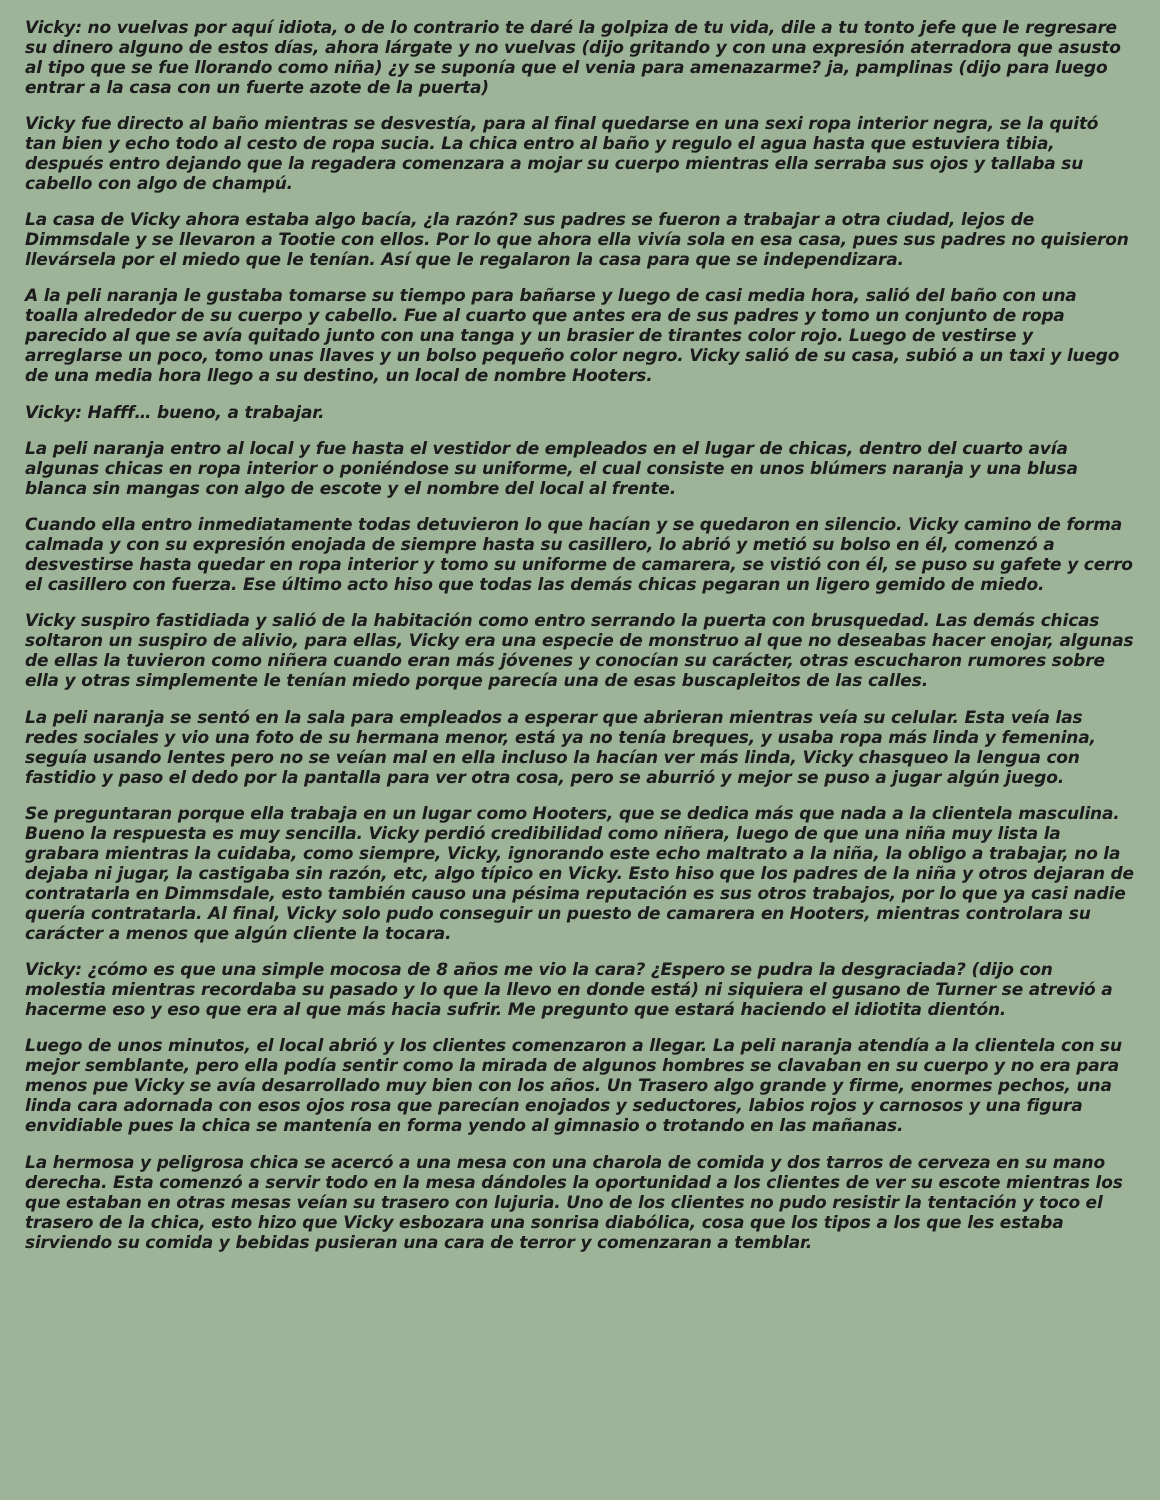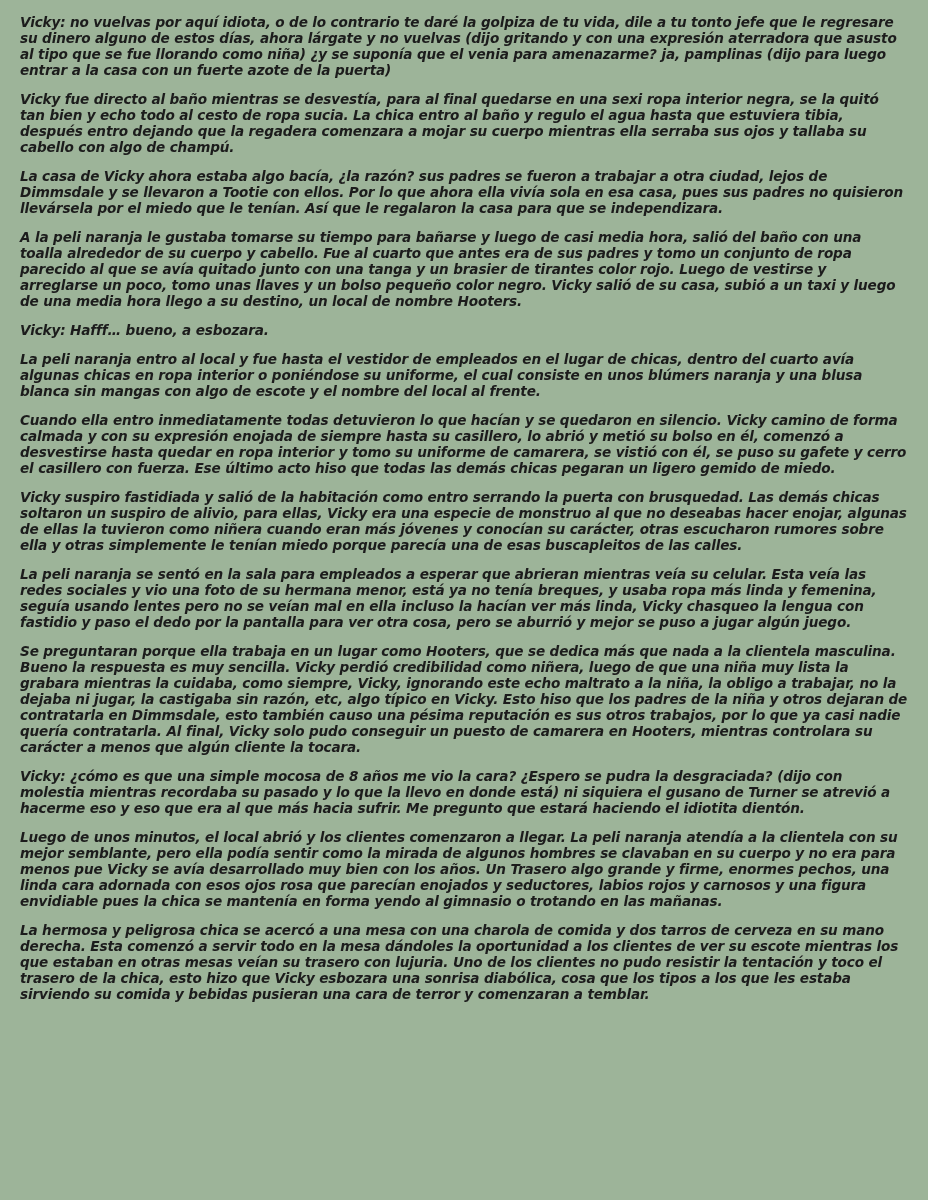--- a/index.html
+++ b/index.html
@@ -33,21 +33,21 @@
   }
 </style>
 </head>
 <body>
 
 <div class="page">
   <p>Vicky: no vuelvas por aquí idiota, o de lo contrario te daré la golpiza de tu vida, dile a tu tonto jefe que le regresare su dinero alguno de estos días, ahora lárgate y no vuelvas (dijo gritando y con una expresión aterradora que asusto al tipo que se fue llorando como niña) ¿y se suponía que el venia para amenazarme? ja, pamplinas (dijo para luego entrar a la casa con un fuerte azote de la puerta)</p>
   <p>Vicky fue directo al baño mientras se desvestía, para al final quedarse en una sexi ropa interior negra, se la quitó tan bien y echo todo al cesto de ropa sucia. La chica entro al baño y regulo el agua hasta que estuviera tibia, después entro dejando que la regadera comenzara a mojar su cuerpo mientras ella serraba sus ojos  y tallaba su cabello con algo de champú.</p>
   <p>La casa de Vicky ahora estaba algo bacía, ¿la razón? sus padres se fueron a trabajar a otra ciudad, lejos de Dimmsdale y se llevaron a Tootie con ellos. Por lo que ahora ella vivía sola en esa casa, pues sus padres no quisieron llevársela por el miedo que le tenían. Así que le regalaron la casa para que se independizara.</p>
   <p>A la peli naranja le gustaba tomarse su tiempo para bañarse y luego de casi media hora, salió del baño con una toalla alrededor de su cuerpo y cabello. Fue al cuarto que antes era de sus padres y tomo un conjunto de ropa parecido al que se avía quitado junto con una tanga y un brasier de tirantes color rojo. Luego de vestirse y arreglarse un poco, tomo unas llaves y un bolso pequeño color negro. Vicky salió de su casa, subió a un taxi y luego de una media hora llego a su destino, un local de nombre Hooters.</p>
-  <p>Vicky: Hafff… bueno, a esbozara.</p>
+  <p>Vicky: Hafff… bueno, a trabajar.</p>
   <p>La peli naranja entro al local y fue hasta el vestidor de empleados en el lugar de chicas, dentro del cuarto avía algunas chicas en ropa interior o poniéndose su uniforme, el cual consiste en unos blúmers naranja y una blusa blanca sin  mangas con algo de escote y el nombre del local al frente.</p>
   <p>Cuando ella entro inmediatamente todas detuvieron lo que hacían y se quedaron en silencio. Vicky camino de forma calmada y con su expresión enojada de siempre hasta su casillero, lo abrió y metió su bolso en él, comenzó a desvestirse hasta quedar en ropa interior y tomo su uniforme de camarera, se vistió con él, se puso su gafete y cerro el casillero con fuerza. Ese último acto hiso que todas las demás chicas pegaran un ligero gemido de miedo.</p>
   <p>Vicky suspiro fastidiada y salió de la habitación como entro serrando la puerta con brusquedad. Las demás chicas soltaron un suspiro de alivio, para ellas, Vicky era una especie de monstruo al que no deseabas hacer enojar, algunas de ellas la tuvieron como niñera cuando eran más jóvenes y conocían su carácter, otras escucharon rumores sobre ella y otras simplemente le tenían miedo porque parecía una de esas buscapleitos de las calles.</p>
   <p>La peli naranja se sentó en la sala para empleados a esperar que abrieran mientras veía su celular. Esta veía las redes sociales y vio una foto de su hermana menor, está ya no tenía breques, y usaba ropa más linda y femenina, seguía usando lentes pero no se veían mal en ella incluso la hacían ver más linda, Vicky chasqueo la lengua con fastidio y paso el dedo por la pantalla para ver otra cosa, pero se aburrió y mejor se puso a jugar algún juego.</p>
   <p>Se preguntaran porque ella trabaja en un lugar como Hooters, que se dedica más que nada a la clientela masculina. Bueno la respuesta es muy sencilla. Vicky perdió credibilidad como niñera, luego de que una niña muy lista la grabara mientras la cuidaba, como siempre, Vicky, ignorando este echo maltrato a la niña, la obligo a trabajar, no la dejaba ni jugar, la castigaba sin razón, etc, algo típico en Vicky. Esto hiso que los padres de la niña y otros dejaran de contratarla en Dimmsdale, esto también causo una pésima reputación es sus otros trabajos, por lo que ya casi nadie quería contratarla. Al final, Vicky solo pudo conseguir un puesto de camarera en Hooters, mientras controlara su carácter a menos que algún cliente la tocara.</p>
   <p>Vicky: ¿cómo es que una simple mocosa de 8 años me vio la cara? ¿Espero se pudra la desgraciada? (dijo con molestia mientras recordaba su pasado y lo que la llevo en donde está) ni siquiera el gusano de Turner se atrevió a hacerme eso y eso que era al que más hacia sufrir. Me pregunto que estará haciendo el idiotita dientón.</p>
   <p>Luego de unos minutos, el local abrió y los clientes comenzaron a llegar. La peli naranja atendía a la clientela con su mejor semblante, pero ella podía sentir como la mirada de algunos hombres se clavaban en su cuerpo y no era para menos pue Vicky se avía desarrollado muy bien con los años. Un Trasero algo grande y firme, enormes pechos, una linda cara adornada con esos ojos rosa que parecían enojados y seductores, labios rojos y carnosos y una figura envidiable pues la chica se mantenía en forma yendo al gimnasio o trotando en las mañanas.</p>
   <p>La hermosa y peligrosa chica se acercó a una mesa con una charola de comida y dos tarros de cerveza en su mano derecha. Esta comenzó a servir todo en la mesa dándoles la oportunidad a los clientes de ver su escote mientras los que estaban en otras mesas veían su trasero con lujuria. Uno de los clientes no pudo resistir la tentación y toco el trasero de la chica, esto hizo que Vicky esbozara una sonrisa diabólica, cosa que los tipos a los que les estaba sirviendo su comida y bebidas pusieran una cara de terror y comenzaran a temblar.</p>
 </div>
 

